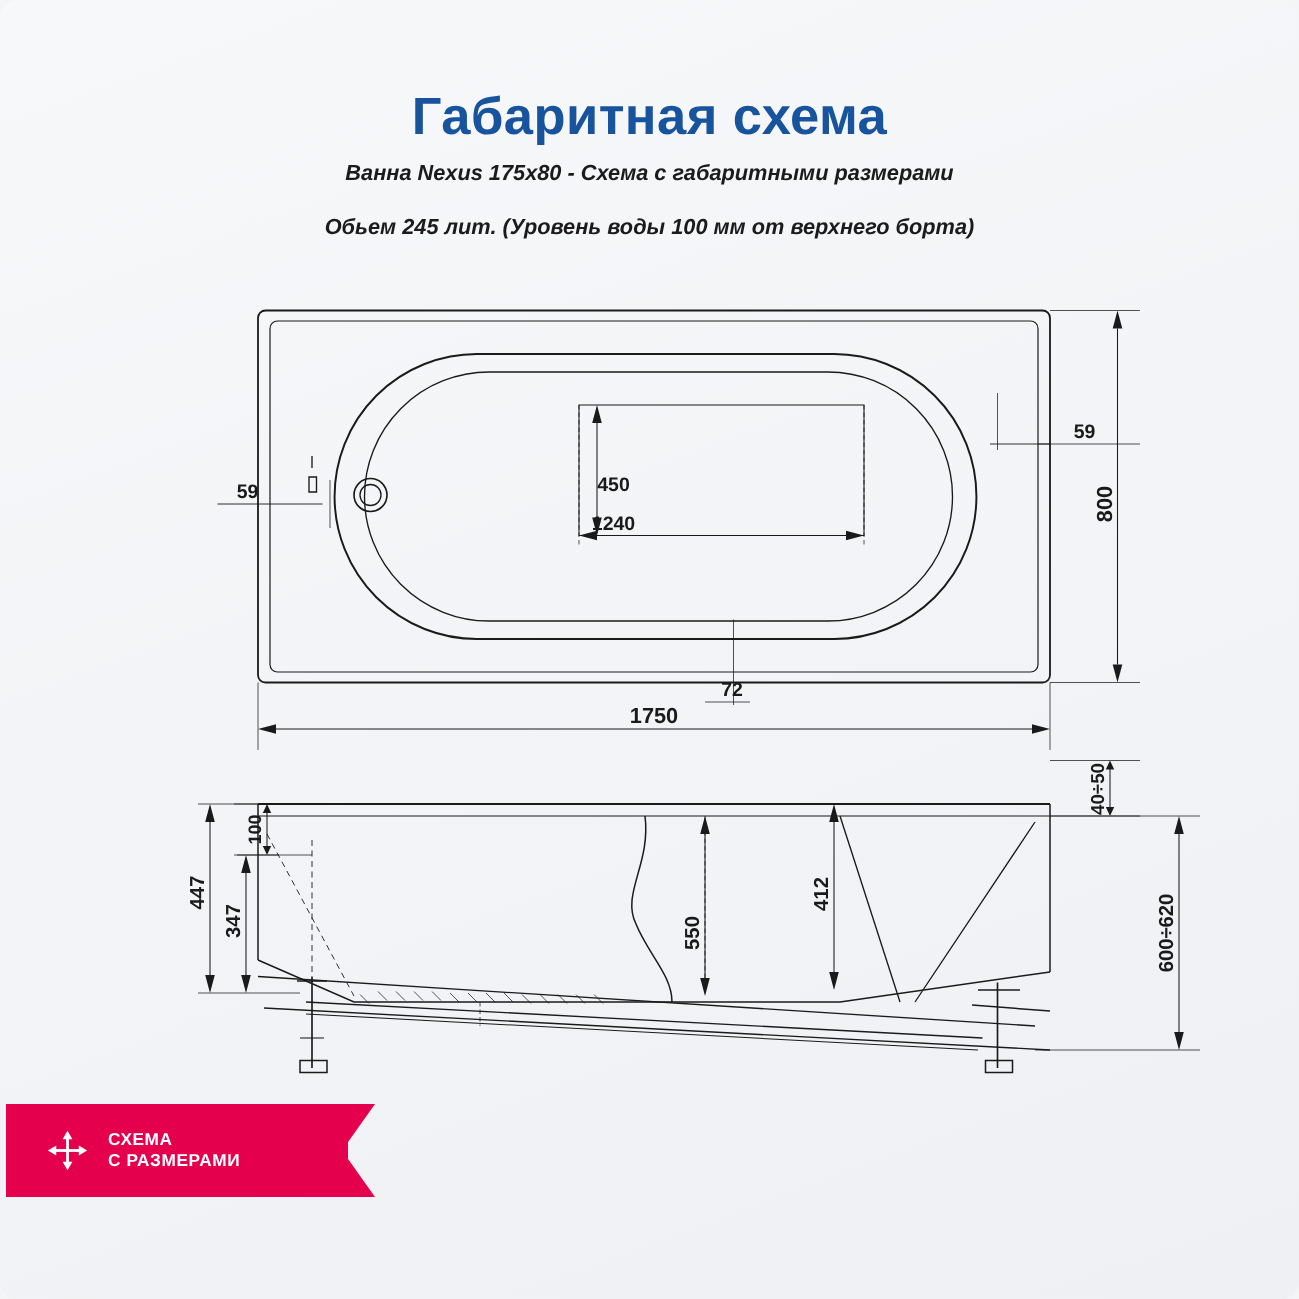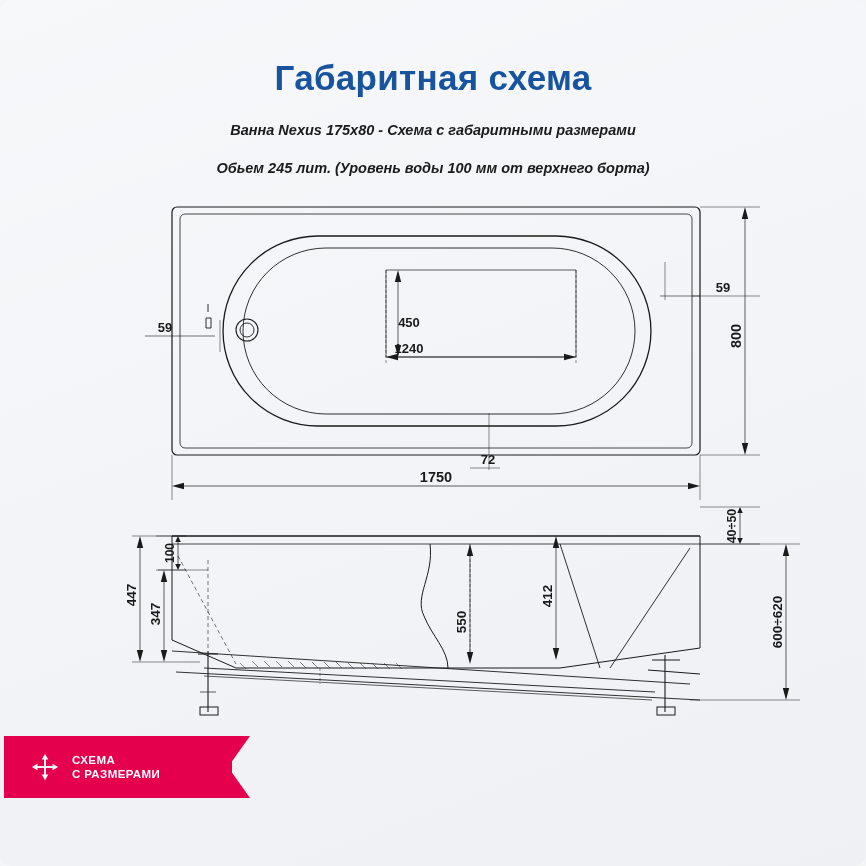--- a/index.html
+++ b/index.html
@@ -28,32 +28,32 @@
     left: 0;
     width: 866px;
     text-align: center;
     font-size: 35px;
     font-weight: bold;
     color: #18539e;
     letter-spacing: 0.3px;
   }
   .subtitle1 {
     position: absolute;
-    top: 122px;
+    top: 108px;
     left: 0;
     width: 866px;
     text-align: center;
     font-size: 14.5px;
     font-style: italic;
     font-weight: bold;
     color: #1b1b1b;
   }
   .subtitle2 {
     position: absolute;
-    top: 160px;
+    top: 144px;
     left: 0;
     width: 866px;
     text-align: center;
     font-size: 14.5px;
     font-style: italic;
     font-weight: bold;
     color: #1b1b1b;
   }
 
   

